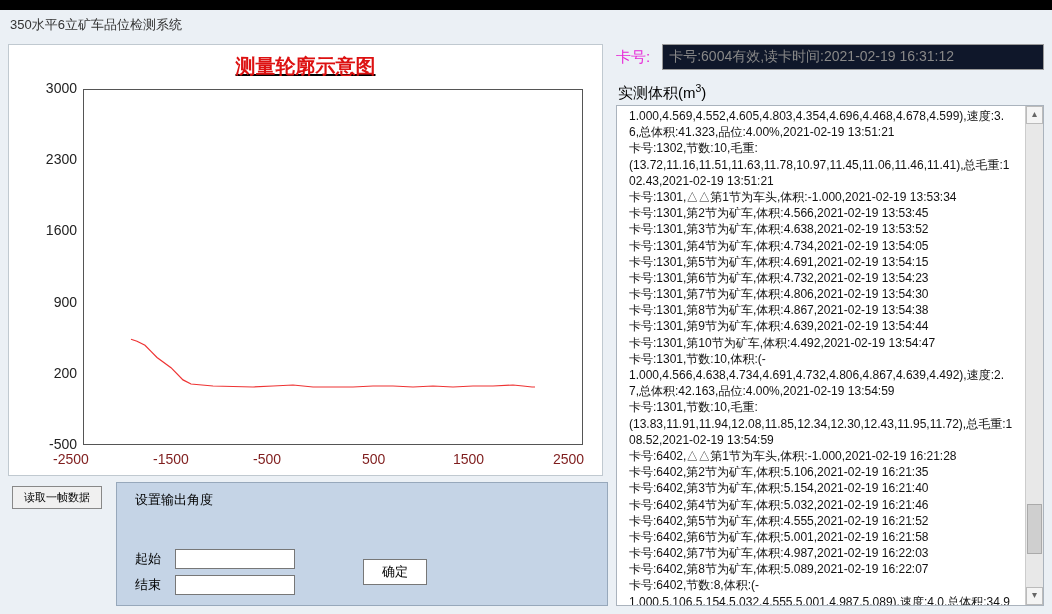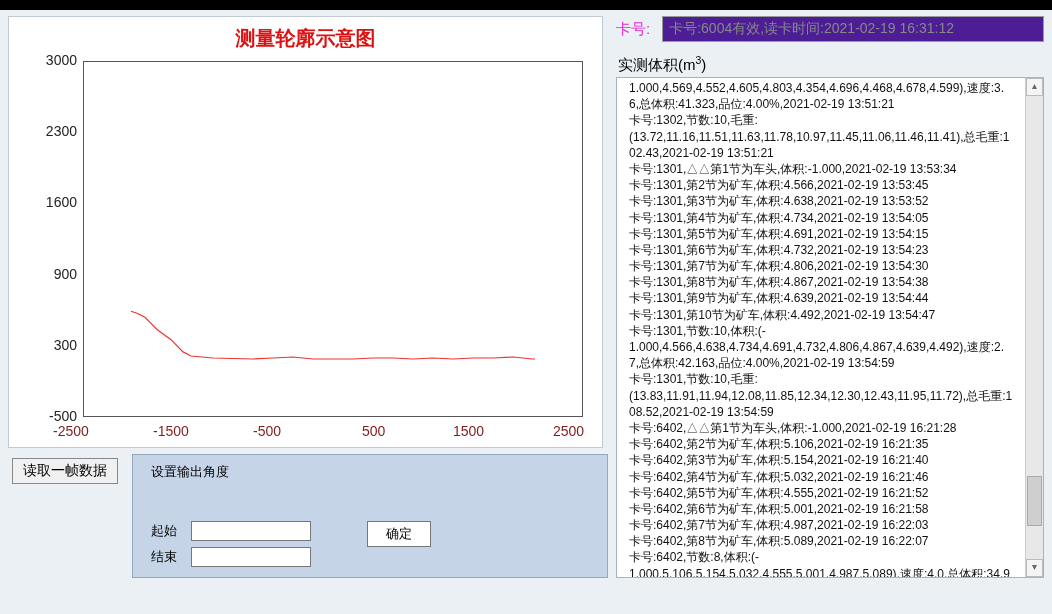--- a/index.html
+++ b/index.html
@@ -2,83 +2,84 @@
 <html><head>
 <meta charset="utf-8">
 <style>
 *{box-sizing:border-box;margin:0;padding:0;}
 html,body{width:1052px;height:614px;overflow:hidden;font-family:"Microsoft YaHei",SimSun,sans-serif;font-size:12px;background:#1a1a1a;}
 .titlebar{background:#000;height:10px;}
 .window{background:#ebf0f5;height:604px;width:1052px;padding:0;}
 .win-title{padding:6px 10px 4px 10px;color:#333;font-size:13px;}
 .content{display:flex;gap:8px;padding:6px 8px 8px 8px;height:calc(100% - 28px);}
 .left-col{display:flex;flex-direction:column;width:600px;}
-.chart-panel{background:#fff;border:1px solid #c0c9d0;width:595px;height:455px;position:relative;padding:8px 6px 6px 6px;}
+.chart-panel{background:#fff;border:1px solid #c0c9d0;width:595px;height:455px;position:relative;padding:8px 6px 6px 6px;text-decoration:underline;}
 .chart-title{color:#d11;font-size:20px;font-weight:700;text-align:center;margin-bottom:4px;font-family:SimSun,serif;}
 .plot-area{position:absolute;left:74px;top:44px;width:500px;height:356px;border:1px solid #555;}
 .ytick{position:absolute;left:8px;width:60px;text-align:right;color:#222;font-size:14px;}
 .xtick{position:absolute;top:406px;color:#7f1d1d;font-size:14px;text-align:left;width:60px;}
 .line-path{position:absolute;left:74px;top:44px;width:500px;height:356px;pointer-events:none;}
 .ctrl-row{display:flex;gap:10px;margin-top:6px;}
 .btn-col{display:flex;flex-direction:column;gap:6px;padding:4px;}
-.btn{background:#f0f0f0;border:1px solid #888;padding:3px 10px;font-size:14px;cursor:pointer;min-width:90px;text-align:center;font-family:Liberation Serif, serif;}
+.btn{background:#f0f0f0;border:1px solid #888;padding:3px 10px;font-size:11px;cursor:pointer;min-width:90px;text-align:center;font-family:Liberation Serif, serif;}
 .angle-panel{background:#c5d4e6;border:1px solid #97a8bb;flex:1;padding:8px 10px 10px 18px;}
 .angle-title{font-size:13px;margin-bottom:6px;}
 .arow{display:flex;align-items:center;gap:6px;margin-bottom:6px;}
 .arow label{width:34px;font-size:13px;}
 .arow input{width:120px;height:20px;border:1px solid #777;background:#fff;padding:1px 4px;font-size:12px;}
 .ok-btn{background:#ffffff;border:1px solid #777;padding:3px 18px;cursor:pointer;font-size:13px;margin-left:48px;}
 .right-col{flex:1;display:flex;flex-direction:column;min-width:0;}
 .card-row{display:flex;align-items:center;gap:12px;margin-bottom:8px;}
 .card-label{color:#e722d6;font-size:15px;font-weight:500;}
-.card-field{flex:1;border:1px solid #999;background:#4c1d95;padding:3px 6px;font-size:14px;color:#888;}
+.card-field{flex:1;border:1px solid #999;background:#0f172a;padding:3px 6px;font-size:14px;color:#888;}
 .vol-title{font-size:15px;margin:4px 0 2px 2px;}
 .log-wrap{flex:1;display:flex;border:1px solid #aab3bd;background:#fff;min-height:0;}
 .log{flex:1;overflow:hidden;padding:2px 12px;font-size:12px;line-height:1.35;color:#111;white-space:pre-wrap;word-break:break-all;}
 .scroll{width:18px;background:#e8e8e8;border-left:1px solid #ccc;display:flex;flex-direction:column;}
 .sarrow{height:18px;background:#f4f4f4;border:1px solid #bbb;margin:0;text-align:center;line-height:14px;color:#666;cursor:pointer;font-size:10px;}
 .strack{flex:1;position:relative;}
 .sthumb{position:absolute;left:1px;right:1px;top:82%;height:50px;background:#cfcfcf;border:1px solid #aaa;}
 sup{font-size:0.7em;}
 </style>
 </head>
 <body>
 
 <div class="titlebar"></div>
 <div class="window">
+  <div class="win-title">350水平6立矿车品位检测系统</div>
   <div class="content">
     <div class="left-col">
       <div class="chart-panel">
         <div class="chart-title">测量轮廓示意图</div>
         <div class="plot-area"></div>
         <div id="yticks"></div>
         <div id="xticks"></div>
         <svg class="line-path" id="chart-svg" viewBox="0 0 500 356" preserveAspectRatio="none">
             <path d="M48.0 250.2 L54.0 252.3 L56.0 253.3 L62.0 256.3 L68.0 262.4 L74.0 268.5 L88.0 278.7 L100.0 290.9 L108.0 295.0 L130.0 297.0 L150.0 297.5 L170.0 298.0 L190.0 297.0 L210.0 296.0 L230.0 298.0 L250.0 298.0 L270.0 298.0 L290.0 297.0 L310.0 297.0 L330.0 298.0 L350.0 297.0 L370.0 298.0 L390.0 297.0 L410.0 297.0 L430.0 296.0 L440.0 297.0 L449.0 298.0 L452.0 298.0 " fill="none" stroke="#e33" stroke-width="1.2"></path>
           </svg>
       <div class="ytick" style="top: 35px;">3000</div>
           <div class="ytick" style="top: 106.2px;">2300</div>
           <div class="ytick" style="top: 177.4px;">1600</div>
           <div class="ytick" style="top: 248.6px;">900</div>
-          <div class="ytick" style="top: 319.8px;">300</div>
+          <div class="ytick" style="top: 319.8px;">200</div>
           <div class="ytick" style="top: 391px;">-500</div>
           <div class="xtick" style="left: 44px;">-2500</div>
           <div class="xtick" style="left: 144px;">-1500</div>
           <div class="xtick" style="left: 244px;">-500</div>
           <div class="xtick" style="left: 353px;">500</div>
           <div class="xtick" style="left: 444px;">1500</div>
           <div class="xtick" style="left: 544px;">2500</div>
         </div>
       <div class="ctrl-row">
         <div class="btn-col">
           <button class="btn">读取一帧数据</button>
         </div>
         <div class="angle-panel">
           <div class="angle-title">设置输出角度</div>
-          <div style="display:flex;gap:8px;align-items:flex-start;margin-top:40px;">
+          <div style="display:flex;gap:20px;align-items:center;margin-top:40px;">
             <div>
               <div class="arow">
                 <label>起始</label>
                 <input type="text" value="" style="">
               </div>
               <div class="arow" style="margin-bottom:0;">
                 <label>结束</label>
                 <input type="text" value="" style="">
               </div>
             </div>

